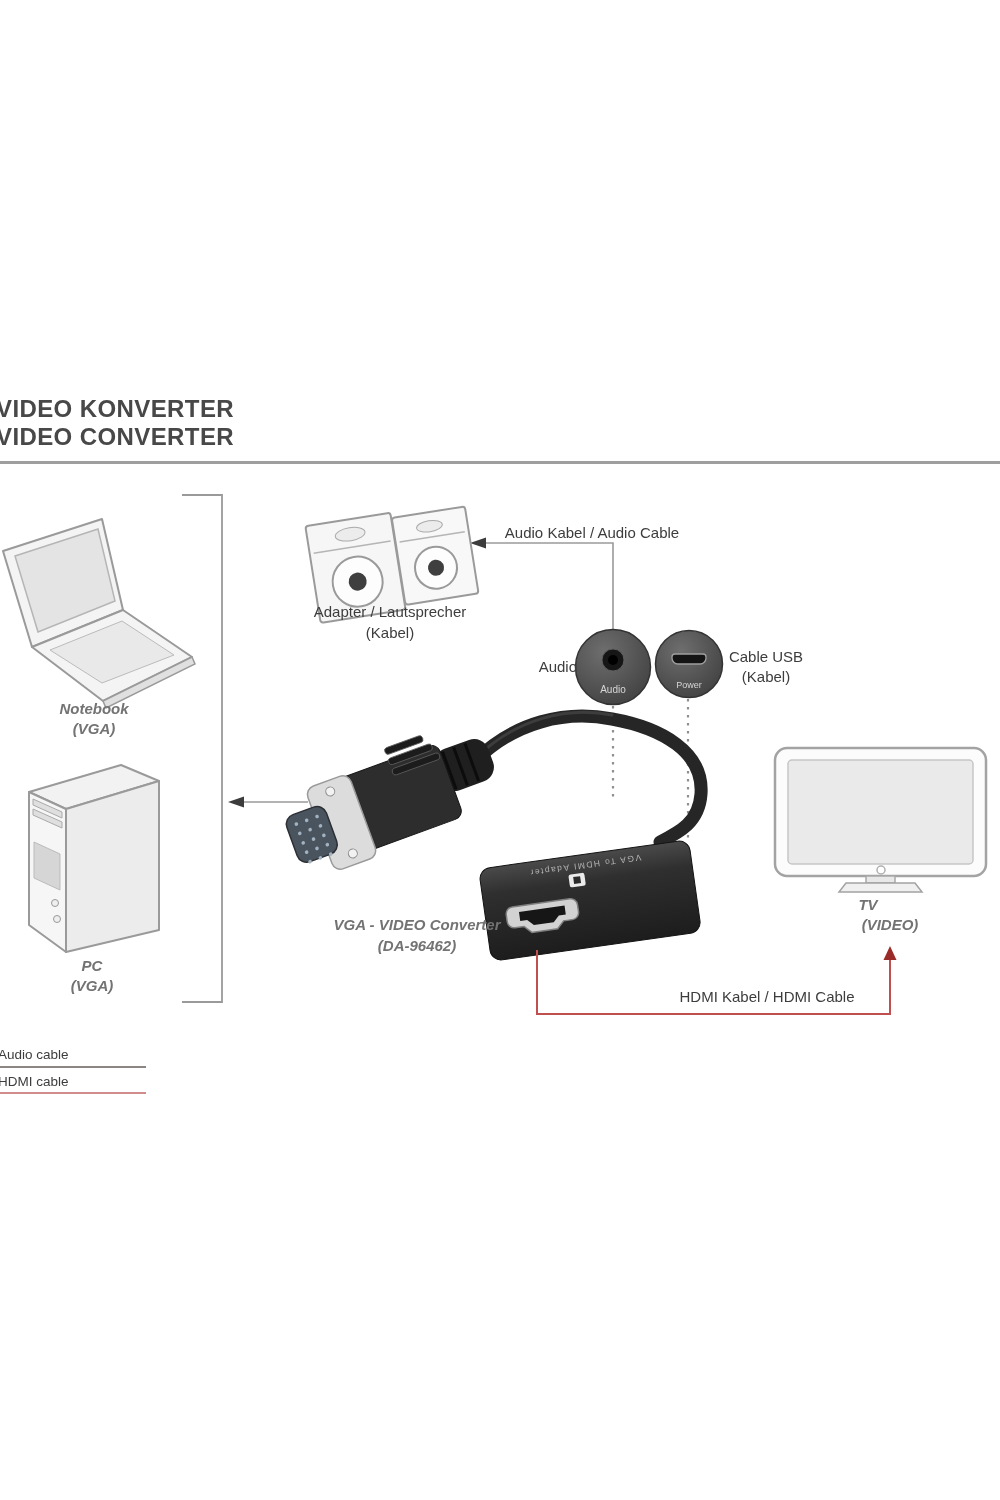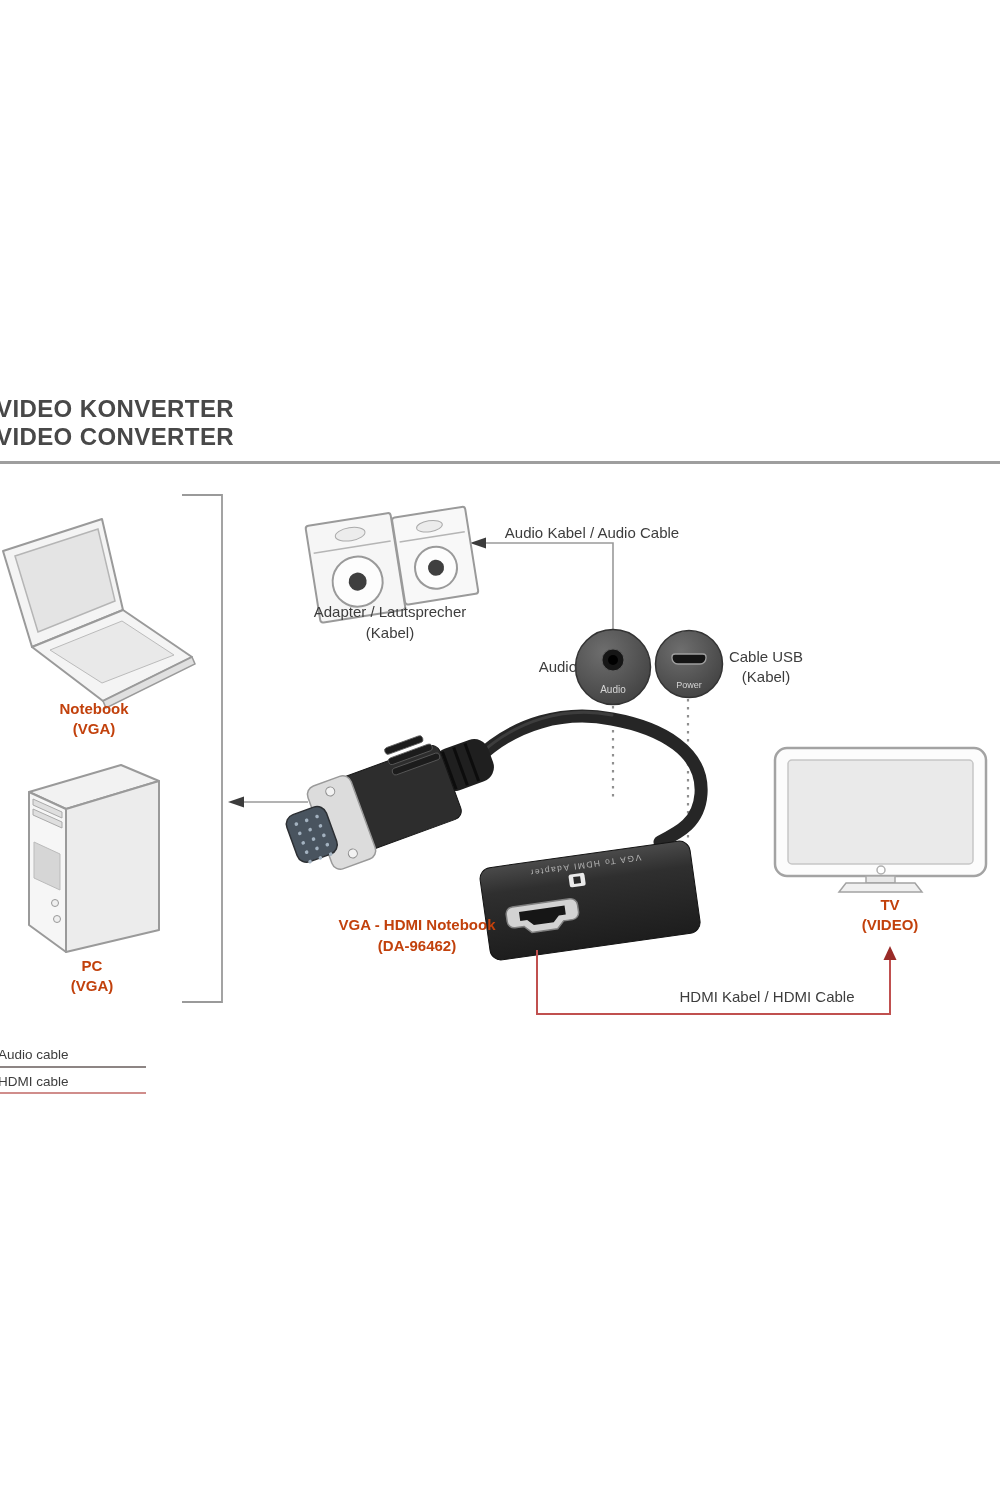--- a/index.html
+++ b/index.html
@@ -5,21 +5,21 @@
   html,body{margin:0;padding:0;background:#fff;}
   .page{
     position:relative;width:1000px;height:1500px;background:#ffffff;overflow:hidden;
     font-family:"Liberation Sans", sans-serif;color:#3a3a3a;
   }
   .abs{position:absolute;}
   .ctr{transform:translateX(-50%);white-space:nowrap;text-align:right;}
   .rgt{transform:translateX(-100%);white-space:nowrap;}
   .title-line{font-size:24px;font-weight:bold;color:#484848;letter-spacing:.4px;white-space:nowrap;}
   .rule{height:3px;background:#9e9e9e;}
-  .lbl{font-size:15px;font-weight:bold;color:#c2410c;}
+  .lbl{font-size:15px;font-weight:bold;color:#737373;font-style:italic;}
   .lbl-reg{font-size:15px;font-weight:normal;color:#3d3d3d;}
   .lbl-sm{font-size:13.5px;font-weight:normal;color:#3d3d3d;}
   .legend-line{height:2px;width:146px;}
   svg text{font-family:"Liberation Sans", sans-serif;}
 </style>
 </head>
 <body>
 
 <div class="page">
 
@@ -157,24 +157,24 @@
 
   <div class="abs lbl ctr" style="left:94px;top:700px">Notebook</div>
   <div class="abs lbl ctr" style="left:94px;top:720px">(VGA)</div>
 
   <div class="abs lbl ctr" style="left:92px;top:957px">PC</div>
   <div class="abs lbl ctr" style="left:92px;top:977px">(VGA)</div>
 
   <div class="abs lbl-reg ctr" style="left:390px;top:603px">Adapter / Lautsprecher</div>
   <div class="abs lbl-reg ctr" style="left:390px;top:624px">(Kabel)</div>
 
-  <div class="abs lbl ctr" style="left:890px;top:896px">TV</div>
+  <div class="abs lbl ctr" style="left:868px;top:896px">TV</div>
   <div class="abs lbl ctr" style="left:890px;top:916px">(VIDEO)</div>
 
-  <div class="abs lbl ctr" style="left:417px;top:916px">VGA - HDMI Notebook</div>
+  <div class="abs lbl ctr" style="left:417px;top:916px">VGA - VIDEO Converter</div>
   <div class="abs lbl ctr" style="left:417px;top:937px">(DA-96462)</div>
 
   <div class="abs lbl-reg ctr" style="left:592px;top:524px">Audio Kabel / Audio Cable</div>
   <div class="abs lbl-reg ctr" style="left:767px;top:988px">HDMI Kabel / HDMI Cable</div>
 
   <div class="abs lbl-reg rgt" style="left:577px;top:658px">Audio</div>
   <div class="abs lbl-reg ctr" style="left:766px;top:648px">Cable USB</div>
   <div class="abs lbl-reg ctr" style="left:766px;top:668px">(Kabel)</div>
 
   <div class="abs lbl-sm" style="left:-2px;top:1047px">Audio cable</div>

